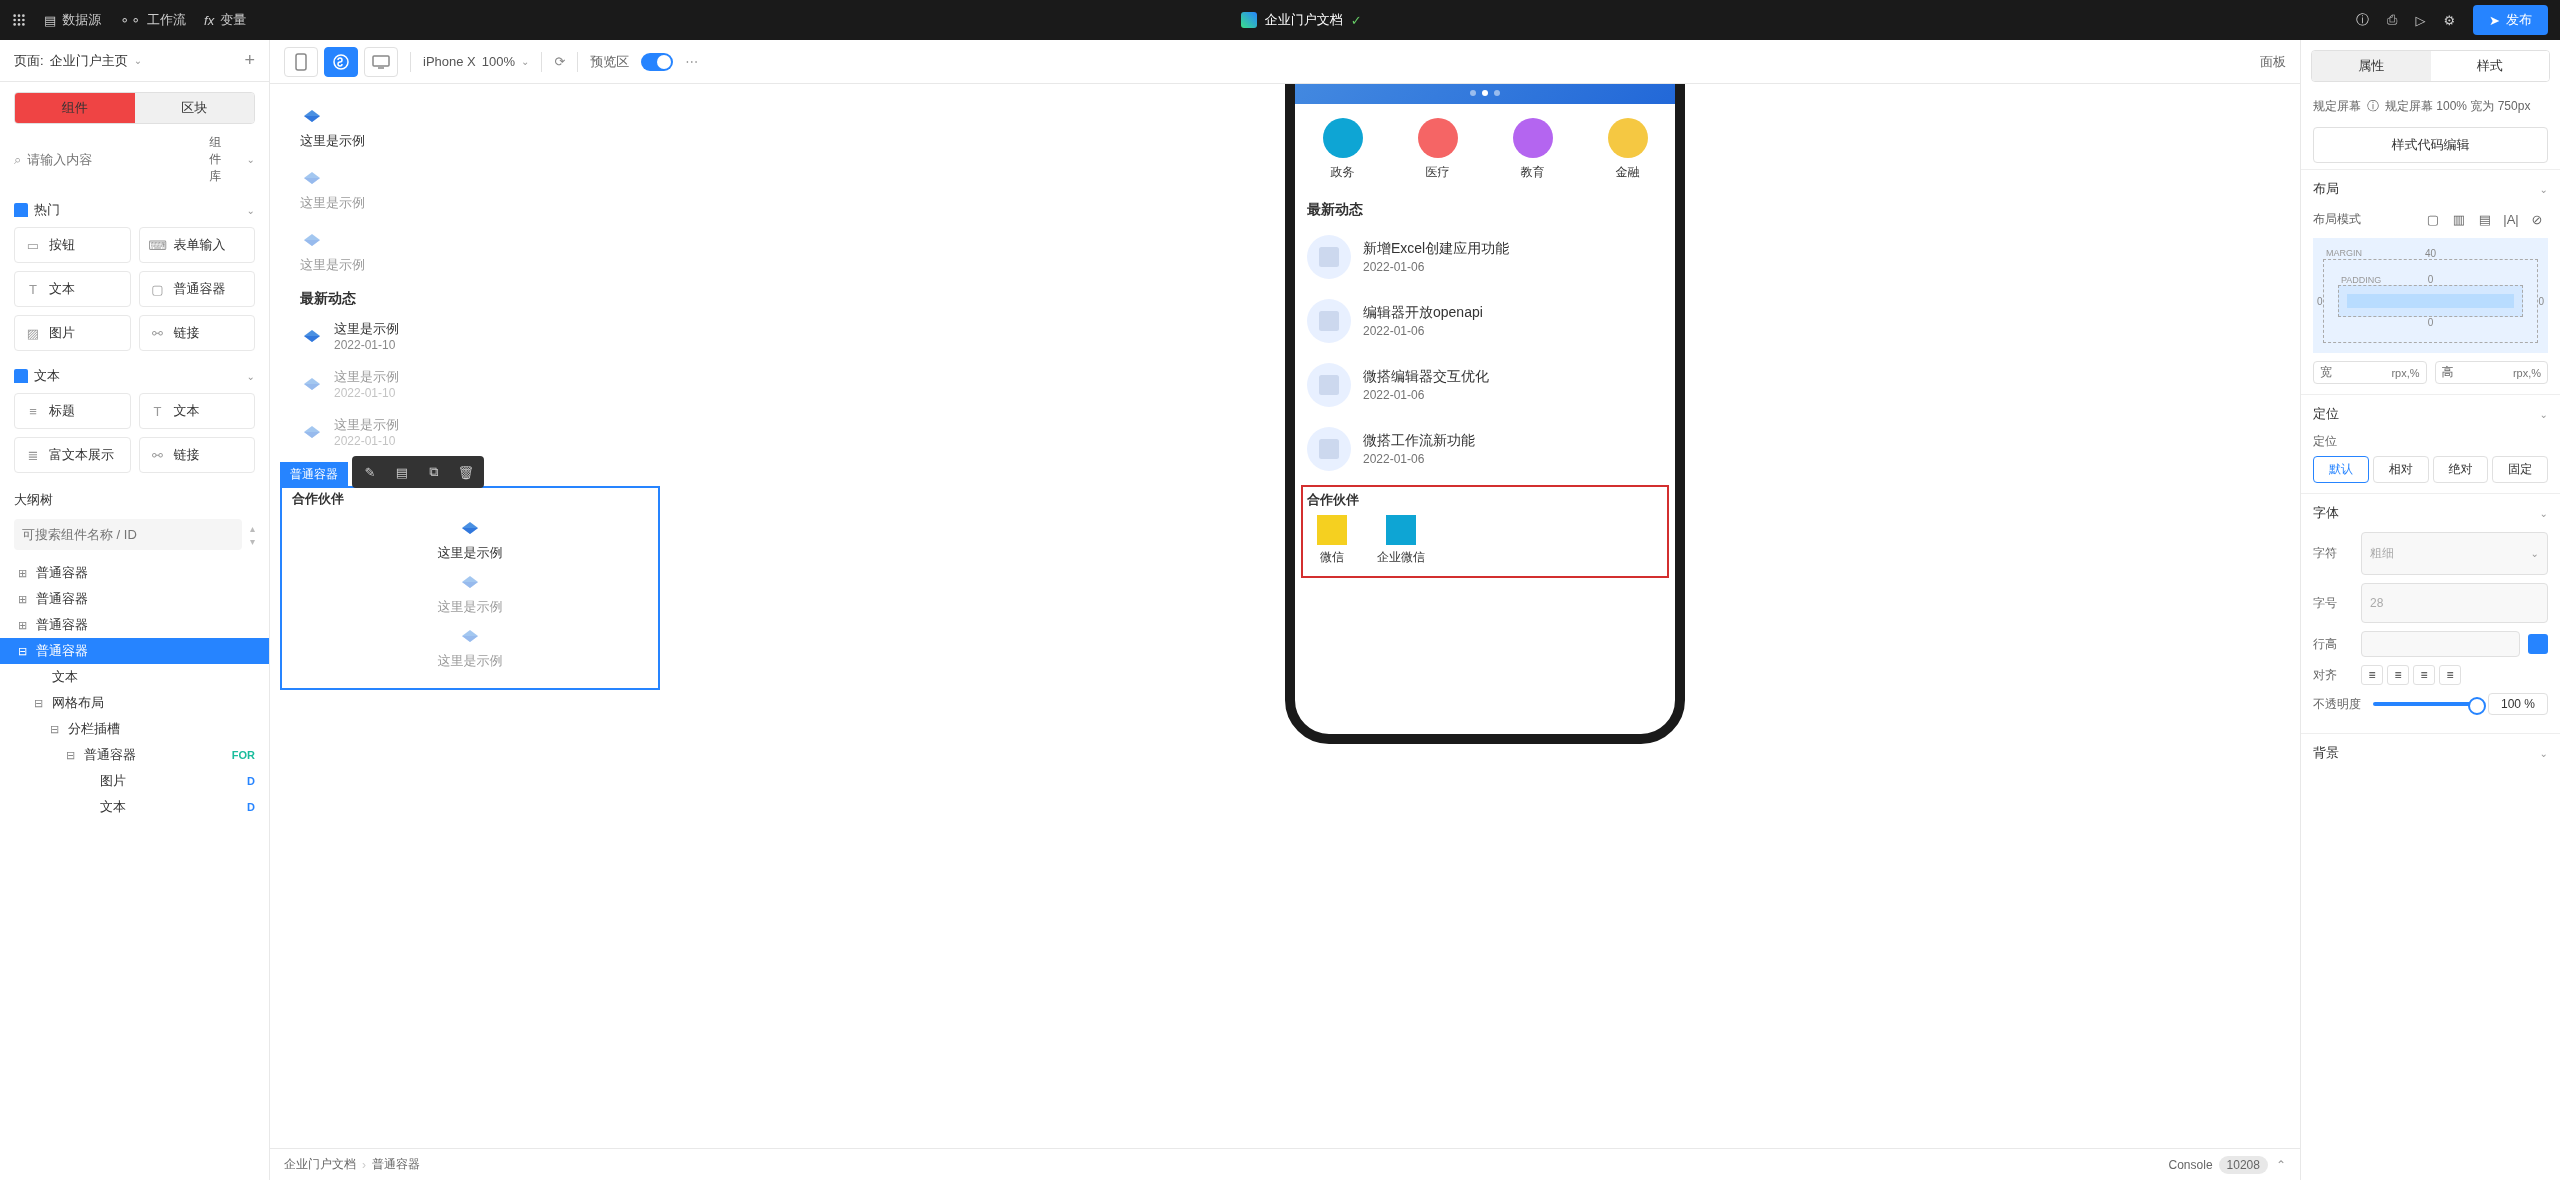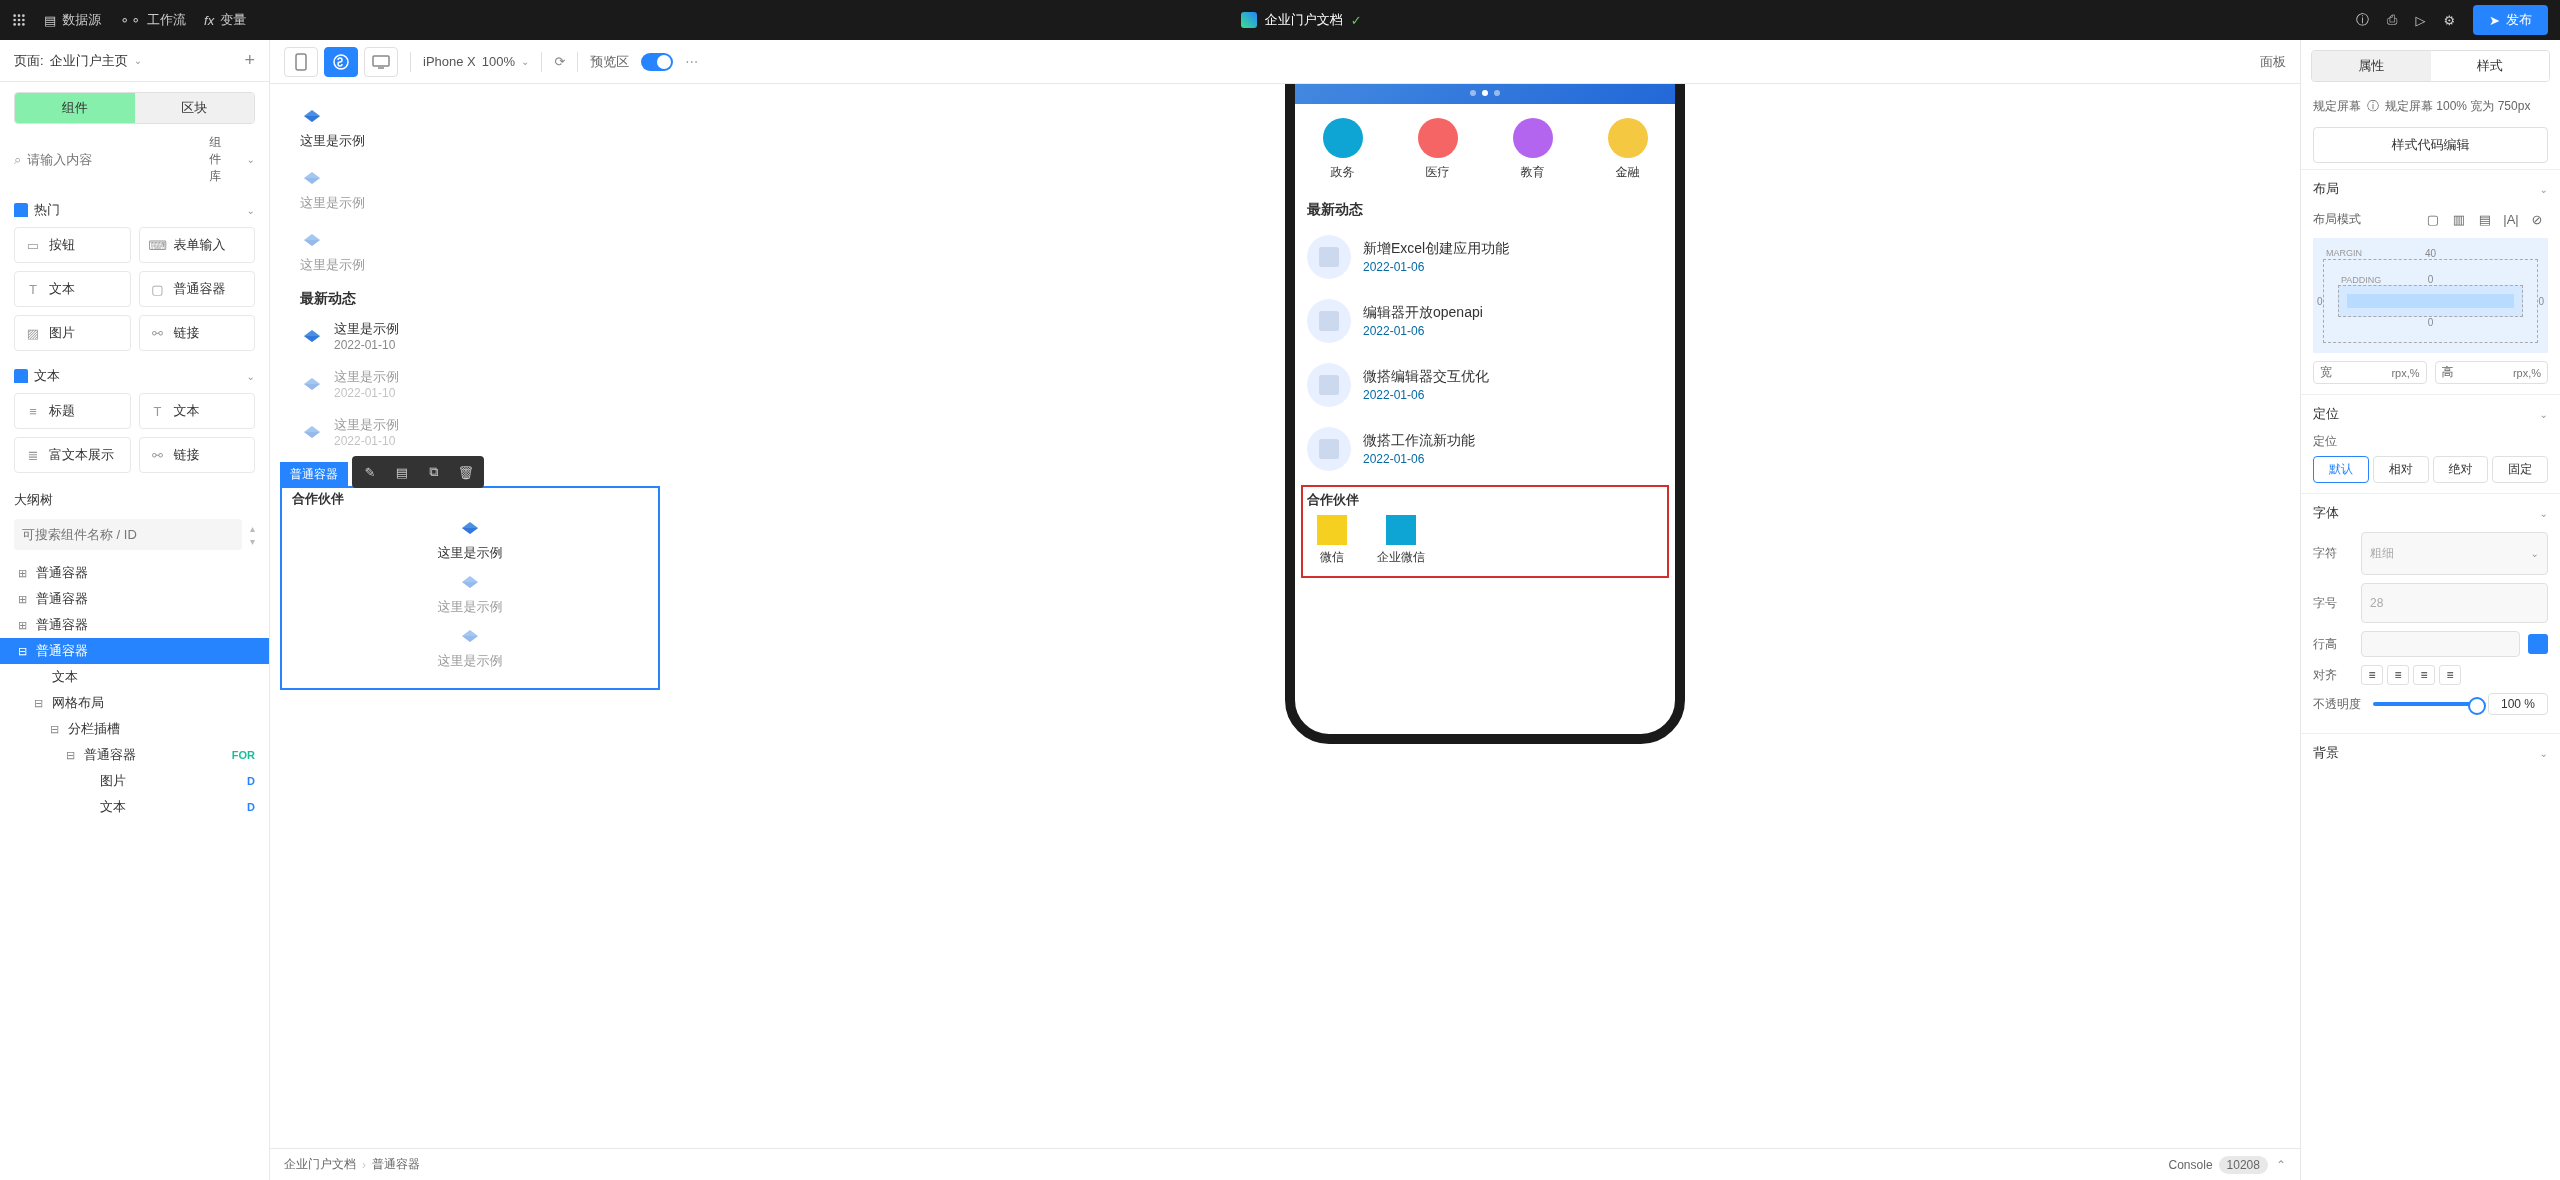--- a/index.html
+++ b/index.html
@@ -19,21 +19,21 @@
     .main-layout { display: flex; height: calc(100vh - 40px); }
     
     
     .left-panel { width: 270px; border-right: 1px solid #e8e8e8; display: flex; flex-direction: column; }
     .page-header { display: flex; align-items: center; justify-content: space-between; padding: 10px 14px; border-bottom: 1px solid #e8e8e8; }
     .page-header .label { display: flex; align-items: center; gap: 6px; font-size: 13px; text-align: right; }
     
     
     .seg-tabs { display: flex; margin: 10px 14px; border: 1px solid #e0e0e0; border-radius: 4px; overflow: hidden; }
     .seg-tab { flex: 1; padding: 6px 0; text-align: center; background: #f0f0f0; cursor: pointer; }
-    .seg-tab.active { background: #86efac; }
+    .seg-tab.active { background: #ef4444; }
     
     .search-row { display: flex; align-items: center; padding: 0 14px 8px; gap: 6px; }
     .search-input { flex: 1; border: none; outline: none; padding: 6px 0; font-size: 13px; }
     .lib-select { color: #666; font-size: 12px; display: flex; align-items: center; gap: 16px; }
     
     .cat-header { display: flex; align-items: center; gap: 6px; padding: 8px 14px; font-size: 13px; cursor: pointer; }
     .cat-header .spacer { flex: 1; }
     .cat-icon { width: 14px; height: 14px; background: #2684ff; display: inline-block; border-radius: 2px 2px 0 0; position: relative; }
     
     .comp-grid { display: grid; grid-template-columns: 1fr 1fr; gap: 8px; padding: 0 14px 8px; }
@@ -103,21 +103,21 @@
     
     .cat-row { display: flex; justify-content: space-around; padding: 14px 0; }
     .cat-item { text-align: center; }
     .cat-circle { width: 40px; height: 40px; border-radius: 50%; margin: 0 auto 6px; }
     .cat-name { font-size: 12px; }
     
     .phone-section-title { font-weight: bold; padding: 6px 12px; font-size: 14px; }
     .news-item { display: flex; gap: 12px; padding: 10px 12px; align-items: center; }
     .news-thumb { width: 44px; height: 44px; background: #e8f0ff; border-radius: 50%; overflow: hidden; display: flex; align-items: center; justify-content: center; }
     .news-title { font-size: 14px; margin-bottom: 2px; }
-    .news-date { font-size: 12px; color: #0369a1; }
+    .news-date { font-size: 12px; color: #737373; }
     
     .partner-red { border: 2px solid #d32f2f; margin: 4px 6px; padding: 4px; }
     .partner-red-title { font-weight: bold; font-size: 13px; }
     .partner-row { display: flex; gap: 30px; padding: 6px 10px; }
     .p-item { text-align: center; }
     .p-square { width: 30px; height: 30px; margin: 0 auto 4px; }
     .p-label { font-size: 12px; }
     
     
     .right-panel { width: 260px; border-left: 1px solid #e8e8e8; display: flex; flex-direction: column; overflow: auto; }

